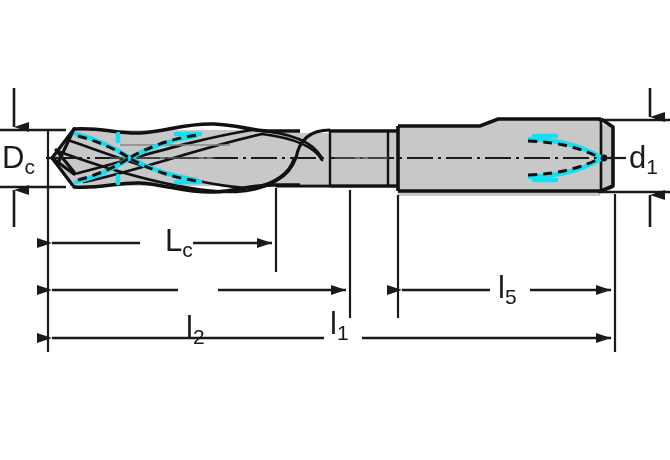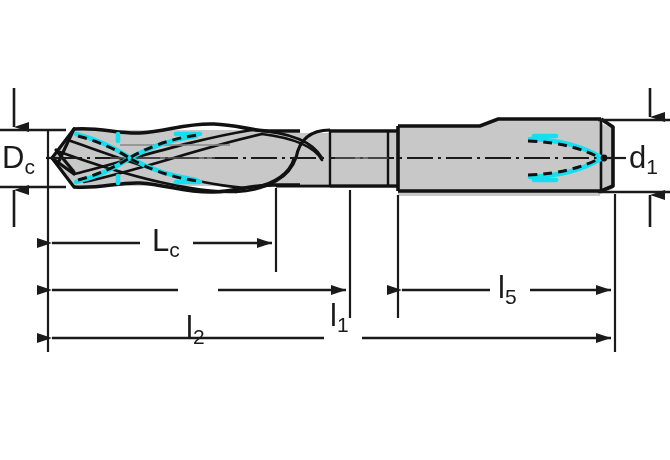--- a/index.html
+++ b/index.html
@@ -232,29 +232,29 @@
   </svg>
 
   <div class="dim-label" style="left:2px; top:142px;">
     <span class="base">D</span><span class="sub">c</span>
   </div>
 
   <div class="dim-label" style="left:629px; top:142px;">
     <span class="base">d</span><span class="sub">1</span>
   </div>
 
-  <div class="dim-label" style="left:152px; top:225px;">
+  <div class="dim-label" style="left:165px; top:225px;">
     <span class="base">L</span><span class="sub">c</span>
   </div>
 
   <div class="dim-label" style="left:186px; top:272px;margin-top:40px;">
     <span class="base">l</span><span class="sub">2</span>
   </div>
 
   <div class="dim-label" style="left:498px; top:272px;text-align:right;">
     <span class="base">l</span><span class="sub">5</span>
   </div>
 
-  <div class="dim-label" style="left:330px; top:300px;">
+  <div class="dim-label" style="left:330px; top:308px;">
     <span class="base">l</span><span class="sub">1</span>
   </div>
 
 </div>
 
 </body></html>

